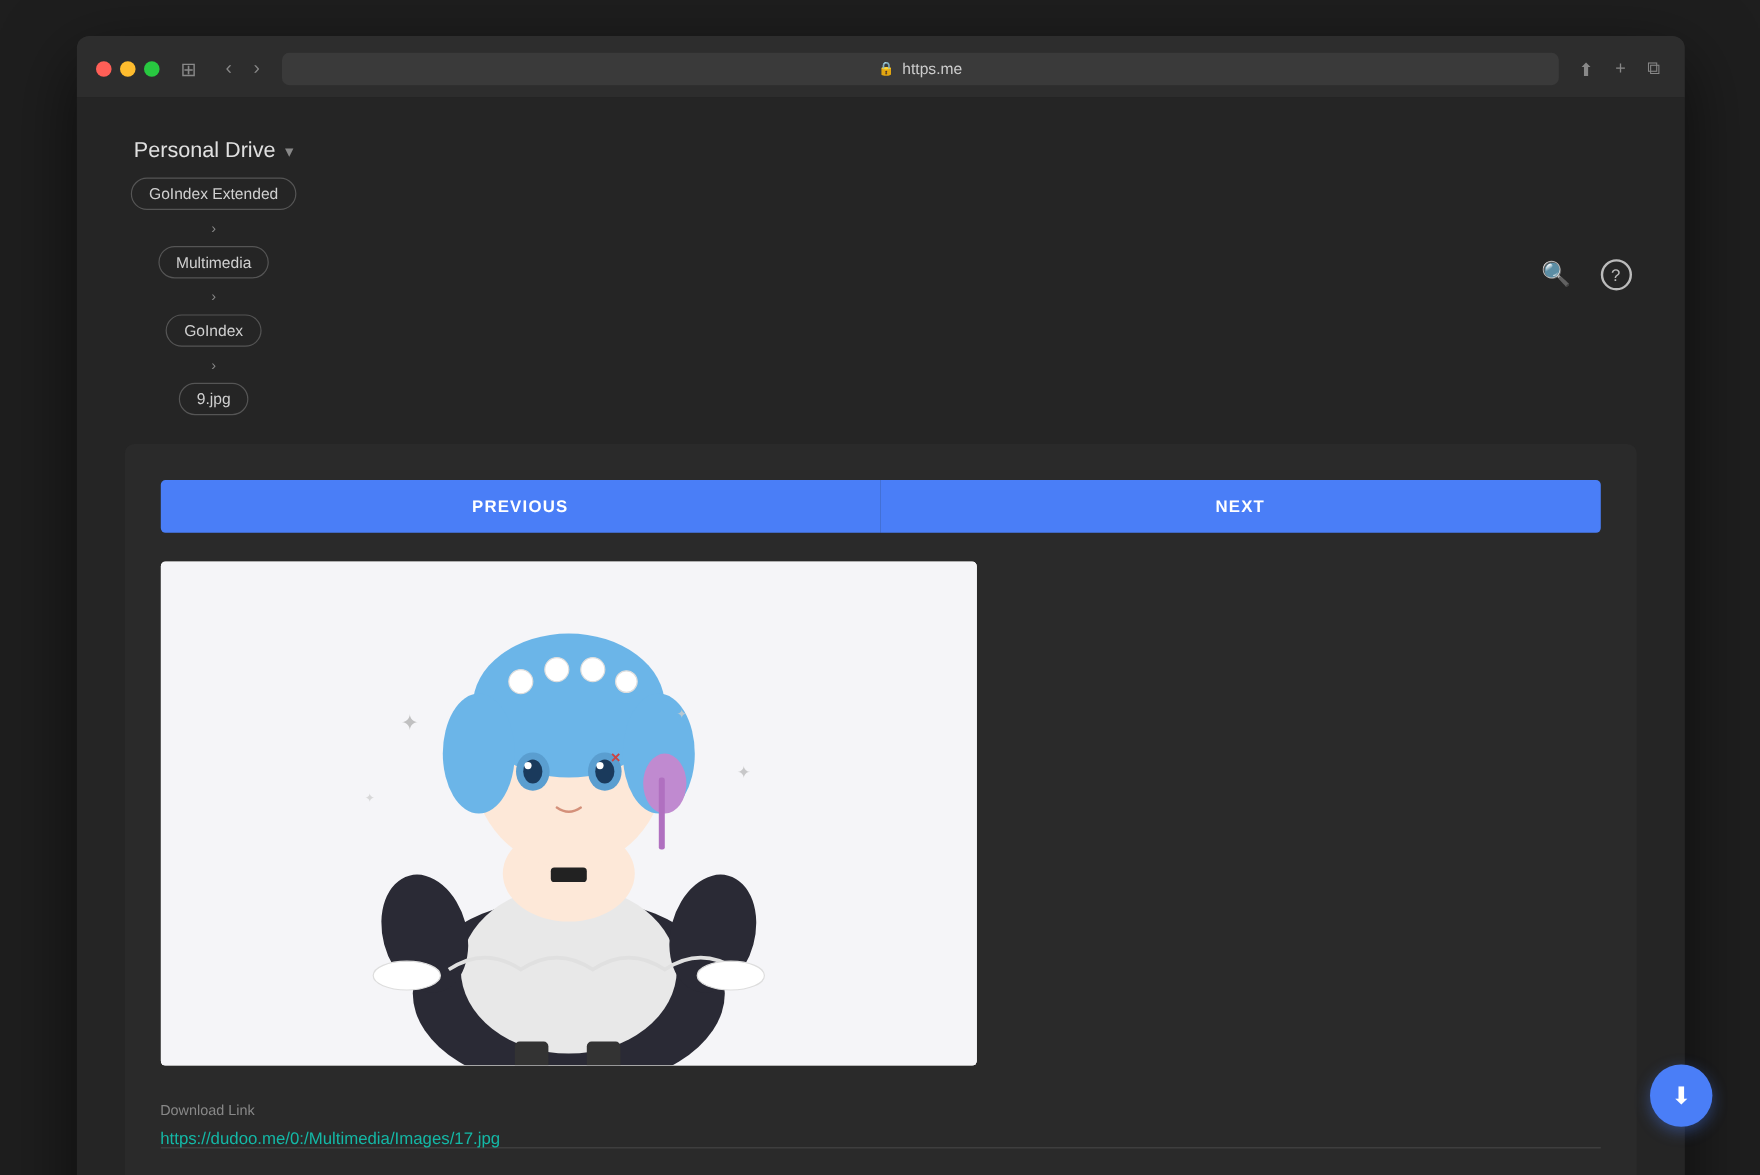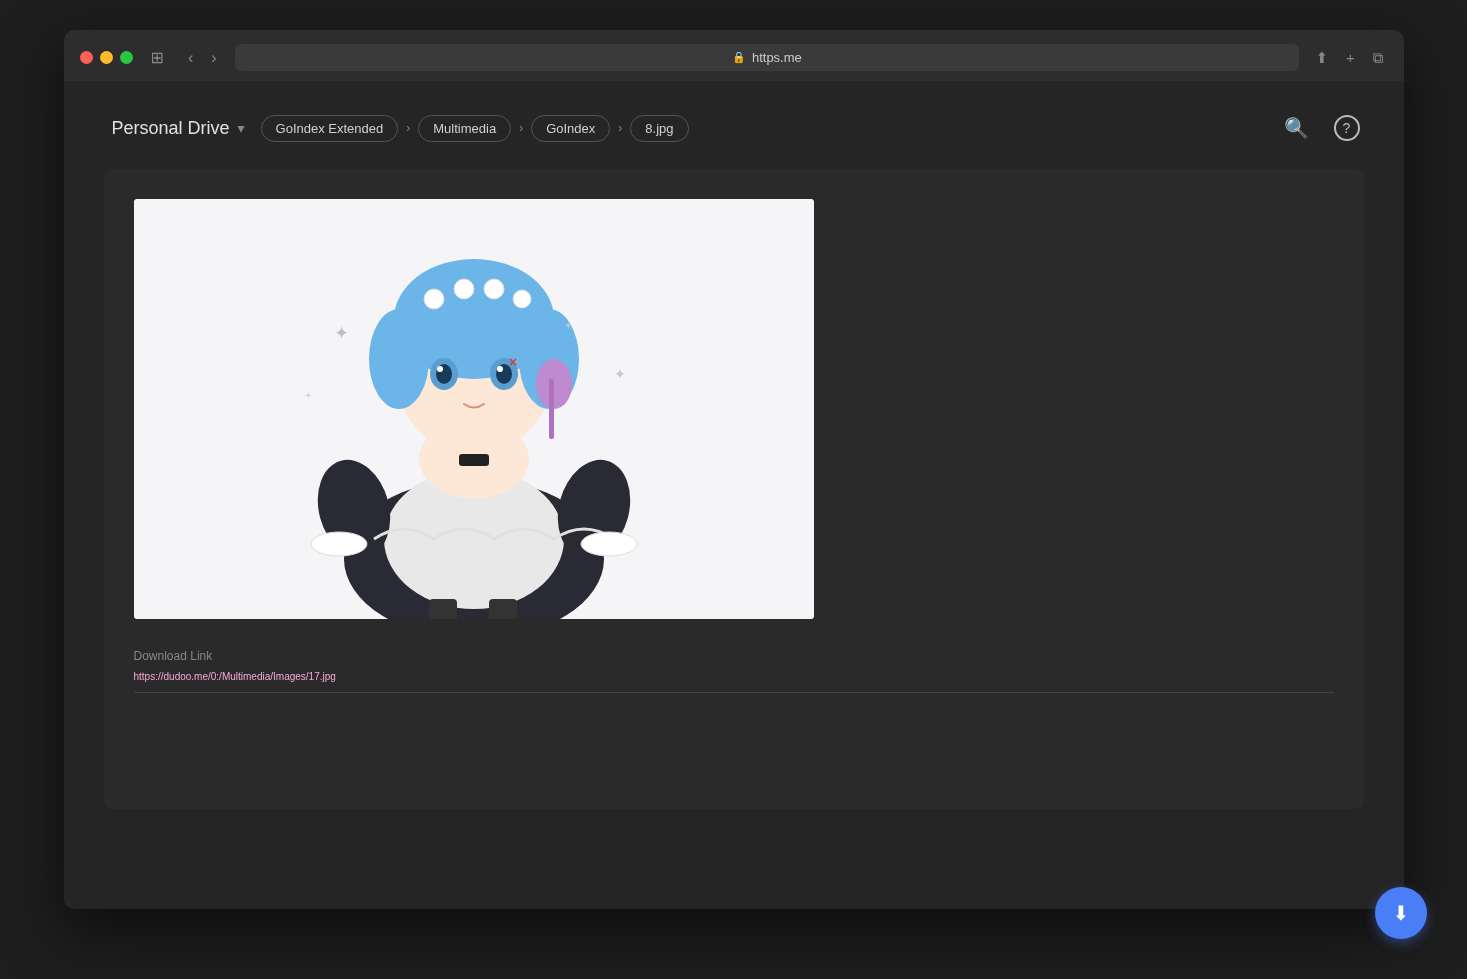--- a/index.html
+++ b/index.html
@@ -119,20 +119,21 @@
       display: flex;
       align-items: center;
       justify-content: space-between;
       margin-bottom: 24px;
     }
 
     .breadcrumb-section {
       display: flex;
       align-items: center;
       gap: 8px;
+      flex-direction: column;
     }
 
     .drive-selector {
       display: flex;
       align-items: center;
       gap: 8px;
       color: #e0e0e0;
       font-size: 18px;
       font-weight: 400;
       cursor: pointer;
@@ -249,23 +250,23 @@
     .download-section {
     }
 
     .download-label {
       color: #888;
       font-size: 12px;
       margin-bottom: 8px;
     }
 
     .download-link-text {
-      color: #f9a8d4;
-      font-size: 10px;
-      padding-bottom: 10px;
+      color: #14b8a6;
+      font-size: 14px;
+      padding-bottom: 0;
       border-bottom: 1px solid #444;
       word-break: break-all;
     }
 
     
     .download-fab {
       position: fixed;
       bottom: 40px;
       right: 40px;
       width: 52px;
@@ -347,36 +348,40 @@
             <span>Multimedia</span>
           </div>
           <span class="breadcrumb-arrow">›</span>
 
           <div class="breadcrumb-pill">
             <span>GoIndex</span>
           </div>
           <span class="breadcrumb-arrow">›</span>
 
           <div class="breadcrumb-pill">
-            <span>8.jpg</span>
+            <span>9.jpg</span>
           </div>
         </div>
 
         <div class="header-icons">
           <button class="header-icon-btn">
             <span>🔍</span>
           </button>
           <button class="header-icon-btn">
             <span style="border: 2px solid #bbb; border-radius: 50%; width: 26px; height: 26px; display:flex; align-items:center; justify-content:center; font-size:14px;">?</span>
           </button>
         </div>
       </div>
 
       <div class="content-panel">
 
+        <div class="nav-controls">
+          <button class="nav-control-btn">PREVIOUS</button>
+          <button class="nav-control-btn">NEXT</button>
+        </div>
 
         <div class="image-container">
           <div class="image-placeholder">
 
             <svg class="anime-figure" viewBox="0 0 680 420" xmlns="http://www.w3.org/2000/svg">
               <rect width="680" height="420" fill="#f5f5f8"></rect>
 
               <ellipse cx="340" cy="360" rx="130" ry="80" fill="#2a2a35"></ellipse>
 
               <ellipse cx="340" cy="340" rx="90" ry="70" fill="#e8e8e8"></ellipse>

